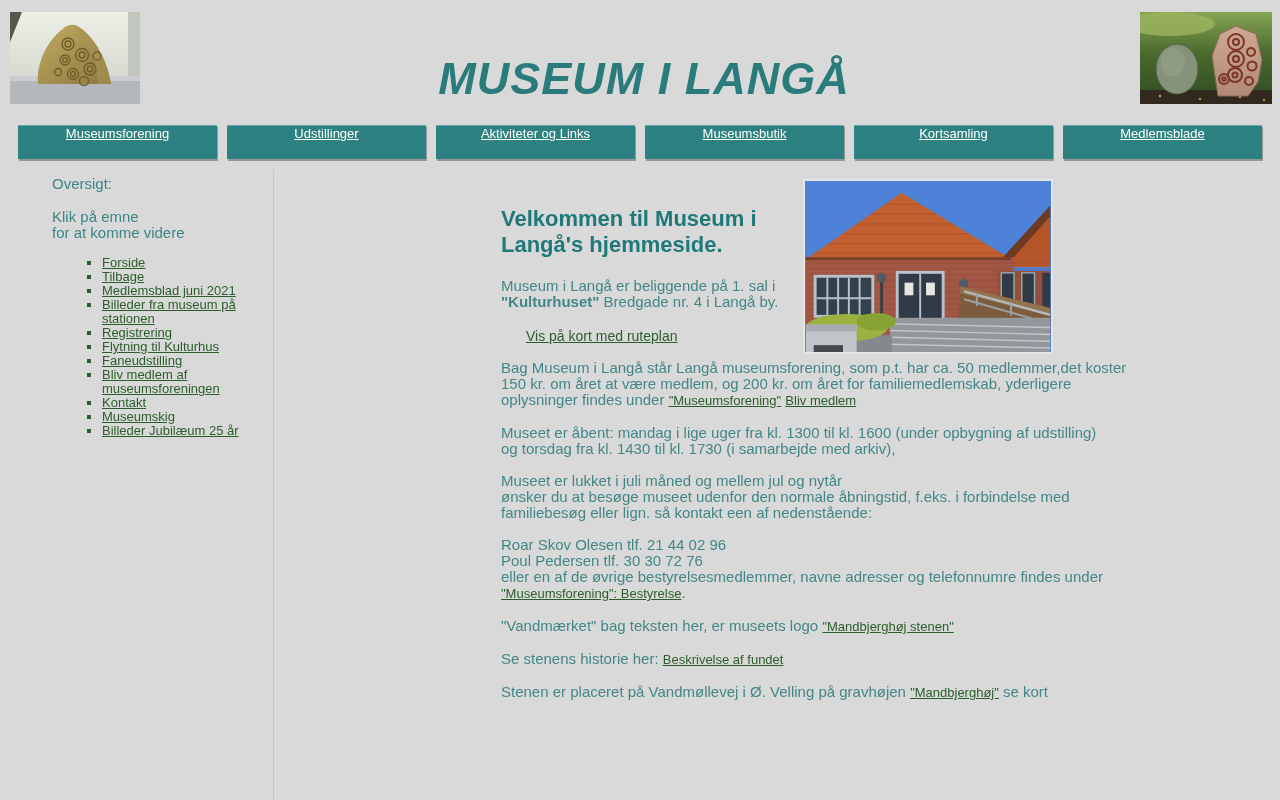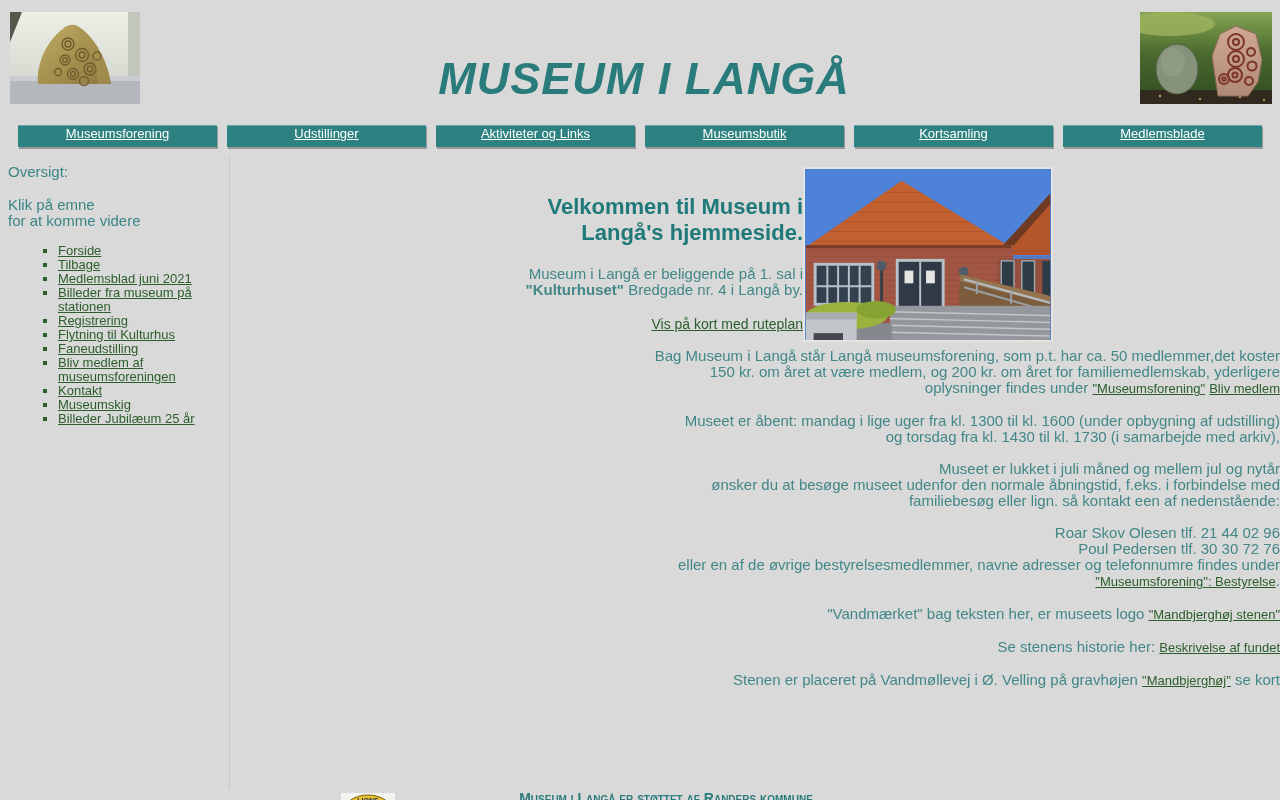--- a/index.html
+++ b/index.html
@@ -20,42 +20,42 @@
     text-align: center;
     font-size: 45px; font-weight: bold; font-style: italic;
     color: #2a7b7b; letter-spacing: 1px;
     white-space: nowrap;
     margin-left: 8px;
   }
 
   
   .nav { margin: 5px 18px 0 18px; display: flex; justify-content: space-between; }
   .nav-btn {
-    width: 199px; height: 22px;
+    width: 199px; height: 34px;
     background: #2e8181;
     border: none;
     border-top: 1px solid #63a8a8;
     box-shadow: 1px 2px 0 rgba(70,70,70,0.45);
     color: #ffffff; text-decoration: underline;
     font-family: "Liberation Sans", sans-serif;
     font-size: 13px; line-height: 16px; text-align: center;
     cursor: pointer; display: block;
   }
 
   
-  .content { display: flex; margin-top: 10px; min-height: 632px; align-items: stretch; }
+  .content { display: flex; margin-top: 10px; min-height: 632px; align-items: stretch; padding-left: 44px; }
 
   .sidebar { width: 230px; border-right: 1px solid #c6c6c6; padding: 6px 6px 0 8px; flex: none; }
   .sidebar-heading { color: #3b8585; font-size: 15px; }
   .sidebar-instructions { color: #3b8585; font-size: 15px; line-height: 16px; margin-top: 17px; }
   .sidebar-list { margin-top: 15px; list-style: square; padding-left: 50px; color: #2b5e2b; }
   .sidebar-list li { font-size: 13px; line-height: 14px; }
   .sidebar-list a { color: #2b5e2b; text-decoration: underline; cursor: pointer; }
 
-  .main { flex: 1; padding: 10px 0 0 227px; text-align: right; }
+  .main { flex: 1; padding: 10px 0 0 227px; }
 
   .building-photo {
     float: right; width: 250px; height: 175px;
     margin-right: 227px; border: 2px solid #e4e4e2;
     background: #4d82d8;
   }
   .building-photo svg { display: block; }
 
   h1.welcome {
     margin: 27px 0 0 0;

